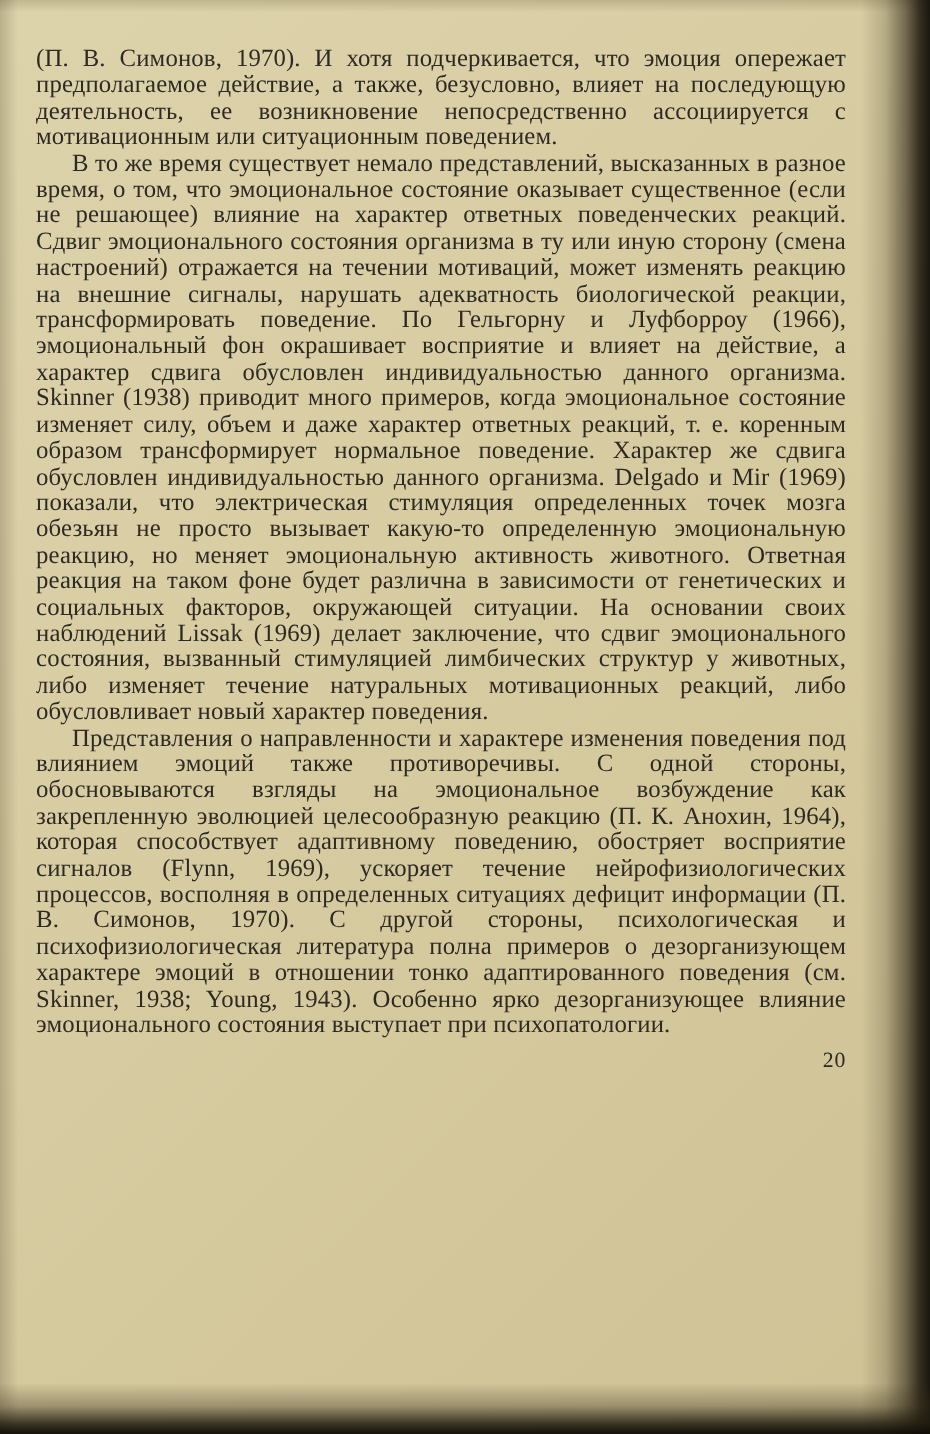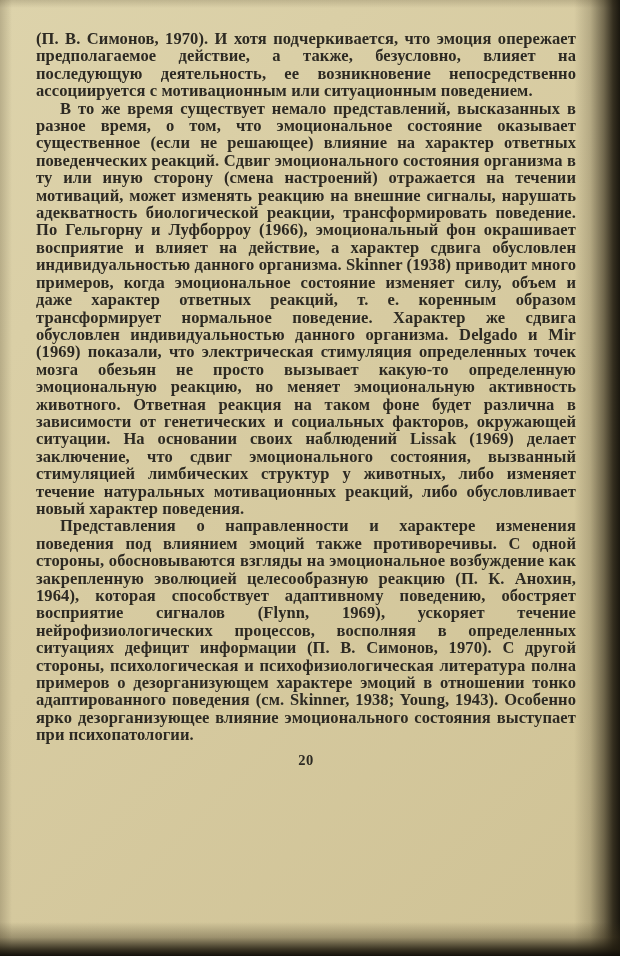--- a/index.html
+++ b/index.html
@@ -11,39 +11,38 @@
     position: relative;
     width: 620px;
     height: 956px;
     overflow: hidden;
     background: linear-gradient(135deg, #ddd3ab 0%, #d7cba1 45%, #cfc295 100%);
     font-family: "Liberation Serif", "DejaVu Serif", serif;
   }
   .text-block {
     position: absolute;
     top: 30px;
-    left: 36px;
+    left: 24px;
     width: 540px;
     color: #2d2a23;
     font-size: 16.5px;
     line-height: 17.4px;
     text-align: justify;
     letter-spacing: 0.1px;
-    font-weight: bold;
   }
   .para {
     margin: 0;
     text-indent: 24px;
   }
   .para.no-indent {
     text-indent: 0;
   }
   .page-number {
     margin-top: 8px;
-    text-align: center;
+    text-align: right;
     text-indent: 0;
     font-size: 14.5px;
     letter-spacing: 0.5px;
   }
   .shadow-left {
     position: absolute;
     top: 0; left: 0;
     width: 12px; height: 100%;
     background: linear-gradient(to right, rgba(60,50,28,0.22), rgba(60,50,28,0));
     pointer-events: none;

